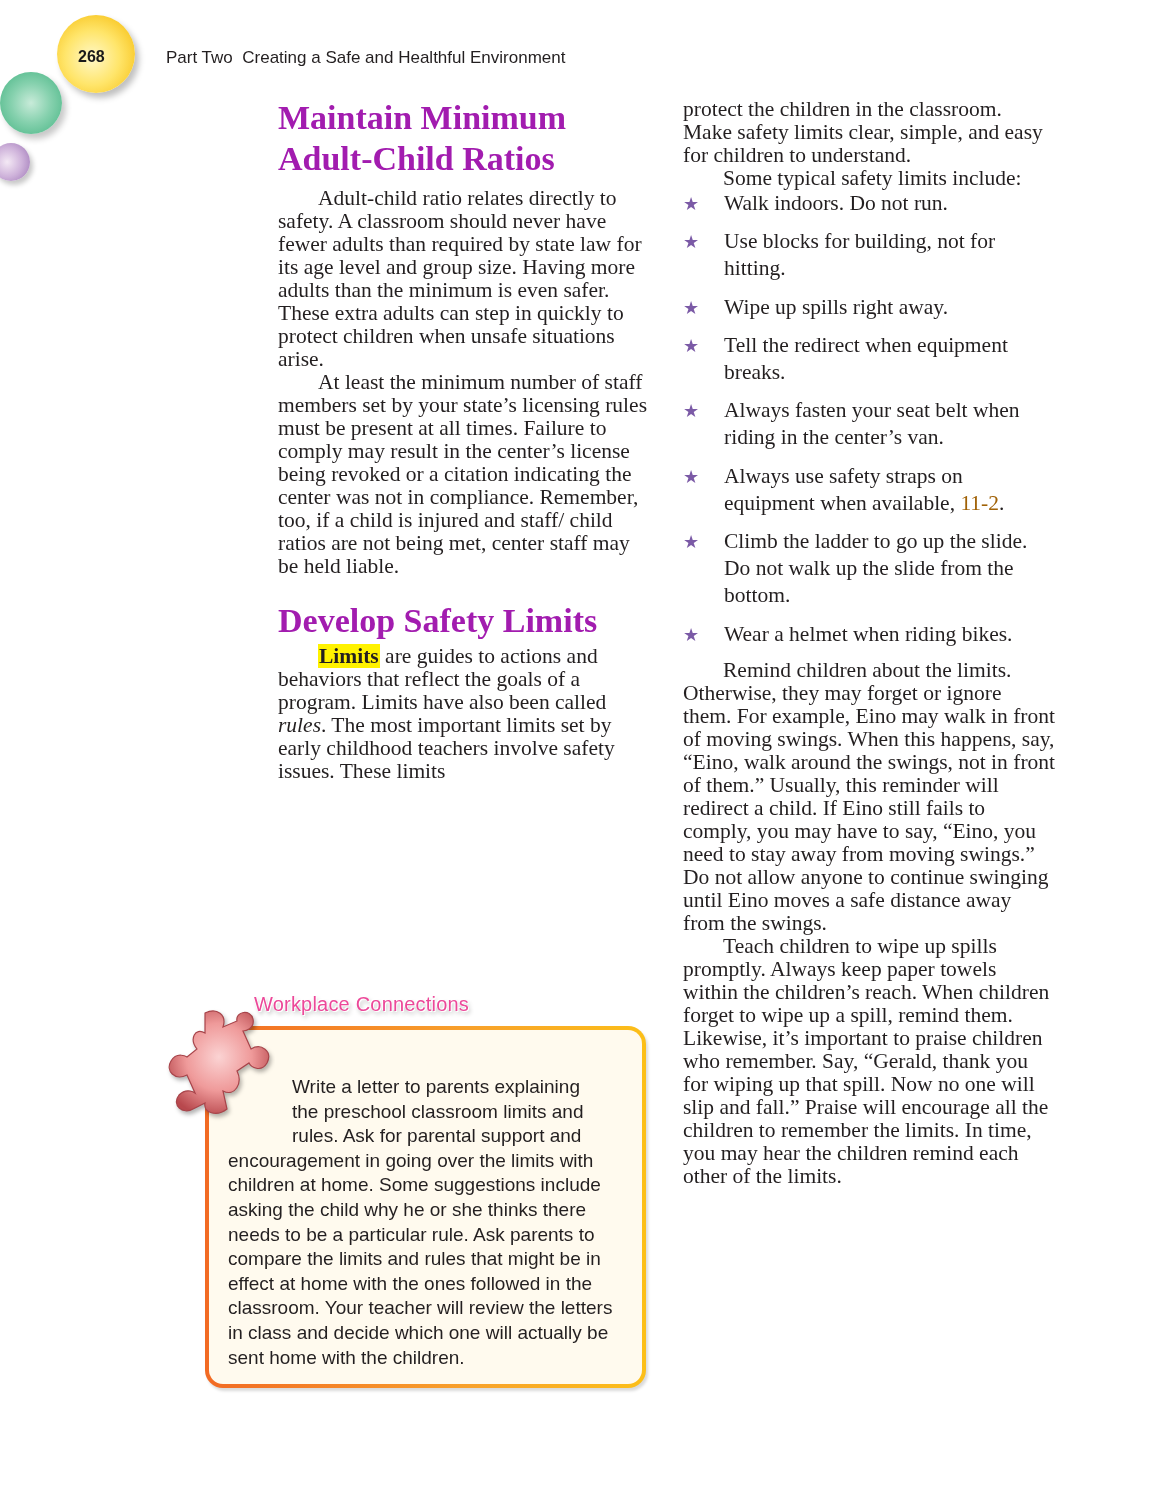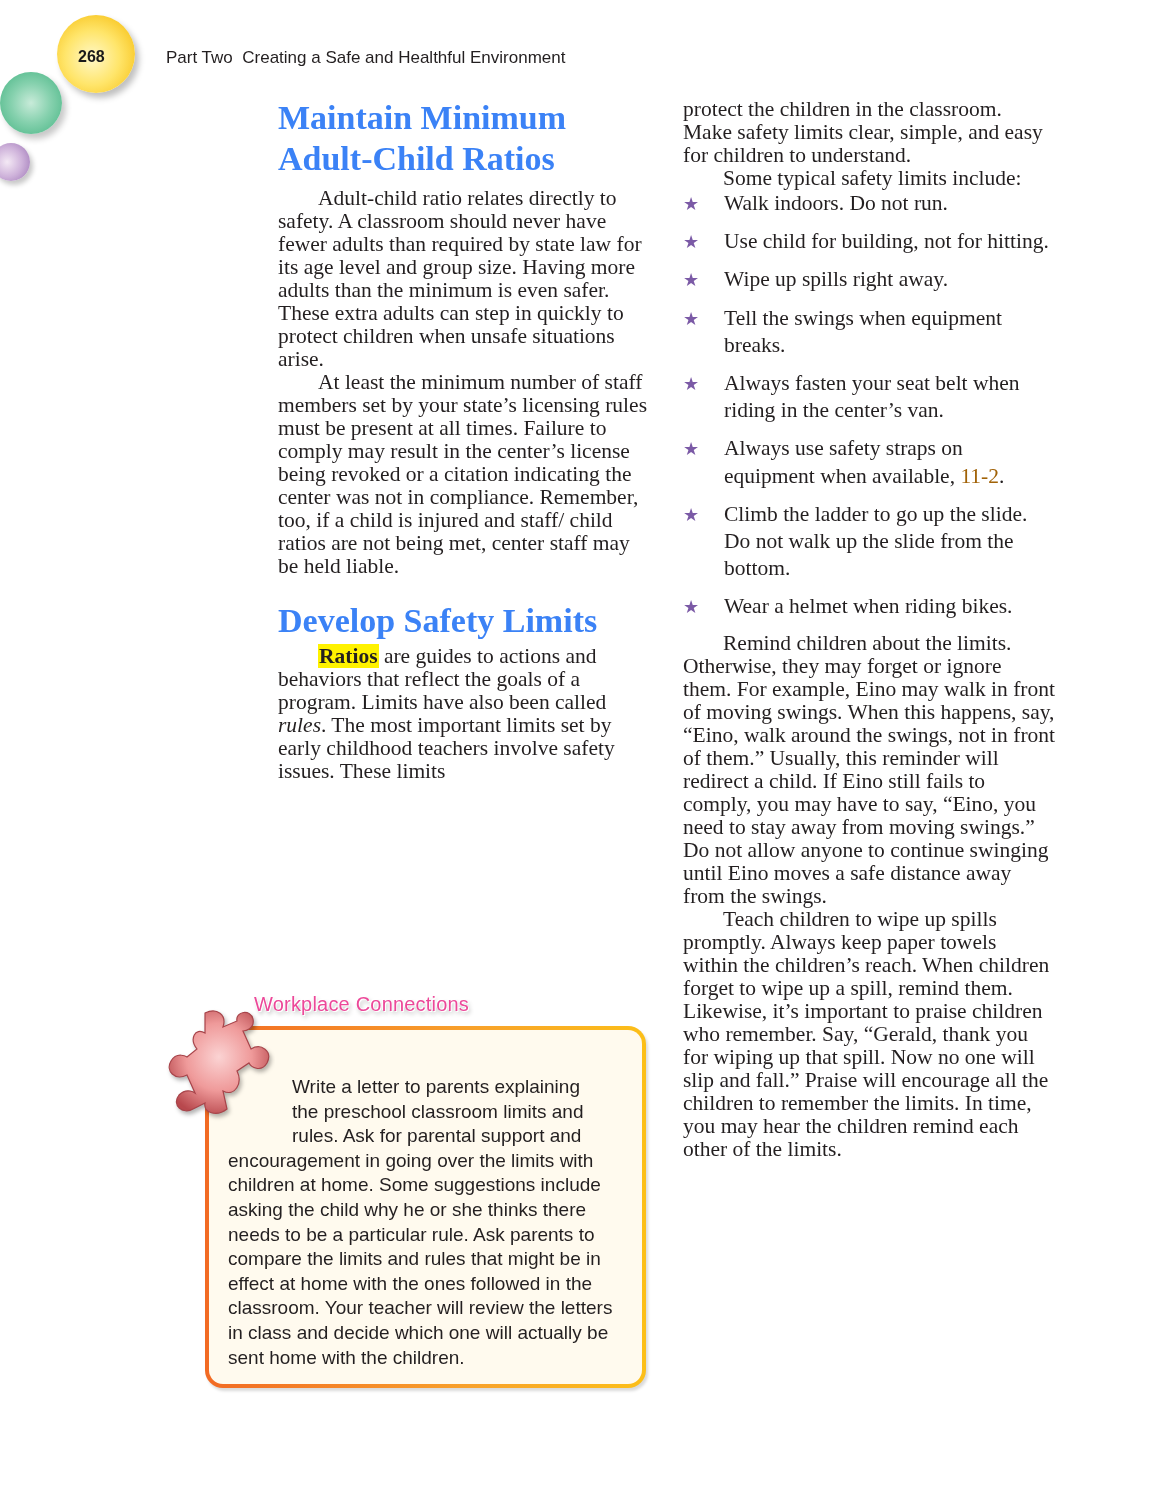--- a/index.html
+++ b/index.html
@@ -32,21 +32,21 @@
     position: absolute; left: 166px; top: 48px; font-size: 17px; color: #231f20;
   }
   .running-head b { font-weight: normal; }
 
   
   .col-left  { position: absolute; left: 278px; top: 97px; width: 372px; }
   .col-right { position: absolute; left: 683px; top: 98px; width: 372px; }
 
   h2.section-head {
     font-family: "Liberation Serif", "DejaVu Serif", serif;
-    color: #3b82f6; font-weight: bold; font-size: 34px; line-height: 41px; margin: 0;
+    color: #a21caf; font-weight: bold; font-size: 34px; line-height: 41px; margin: 0;
   }
   p.body {
     font-size: 21.5px; line-height: 23px; margin: 0; text-indent: 40px;
   }
   p.body.noindent { text-indent: 0; }
 
   .keyterm { background: #fff200; font-weight: bold; padding: 0 1px; }
   .xref { color: #a16207; font-weight: normal; }
 
   ul.stars { list-style: none; margin: 0; padding: 0; }
@@ -98,21 +98,21 @@
     <span>Maintain Minimum</span><br>
     <span>Adult-Child Ratios</span>
   </h2>
   <div style="height:8px"></div>
   <p class="body">Adult-child ratio relates directly to safety. A classroom should never have fewer adults than required by state law for its age level and group size. Having more adults than the minimum is even safer. These extra adults can step in quickly to protect children when unsafe situations arise.</p>
   <p class="body">At least the minimum number of staff members set by your state’s licensing rules must be present at all times. Failure to comply may result in the center’s license being revoked or a citation indicating the center was not in compliance. Remember, too, if a child is injured and staff/ child ratios are not being met, center staff may be held liable.</p>
 
   <div style="height:22px"></div>
   <h2 class="section-head">Develop Safety Limits</h2>
   <div style="height:4px"></div>
-  <p class="body"><span class="keyterm">Ratios</span><span> are guides to actions and behaviors that reflect the goals of a program. Limits have also been called </span><i>rules</i><span>. The most important limits set by early childhood teachers involve safety issues. These limits</span></p>
+  <p class="body"><span class="keyterm">Limits</span><span> are guides to actions and behaviors that reflect the goals of a program. Limits have also been called </span><i>rules</i><span>. The most important limits set by early childhood teachers involve safety issues. These limits</span></p>
 </div>
 
 <div class="wc-box"></div>
 <div class="wc-title sans">Workplace Connections</div>
 <svg class="puzzle" viewBox="0 0 110 120">
   <defs>
     <radialGradient id="pz" cx="50%" cy="45%" r="60%">
       <stop offset="0%" stop-color="#fbd3d3"></stop>
       <stop offset="55%" stop-color="#ef9a9a"></stop>
       <stop offset="100%" stop-color="#b8484d"></stop>
@@ -125,23 +125,23 @@
   <span class="indent-block">the preschool classroom limits and</span>
   <span class="indent-block">rules. Ask for parental support and</span>
   <span>encouragement in going over the limits with children at home. Some suggestions include asking the child why he or she thinks there needs to be a particular rule. Ask parents to compare the limits and rules that might be in effect at home with the ones followed in the classroom. Your teacher will review the letters in class and decide which one will actually be sent home with the children.</span>
 </div>
 
 <div class="col-right serif">
   <p class="body noindent">protect the children in the classroom. Make safety limits clear, simple, and easy for children to understand.</p>
   <p class="body" style="text-indent:40px">Some typical safety limits include:</p>
   <ul class="stars">
     <li><span class="star">★</span><span>Walk indoors. Do not run.</span></li>
-    <li><span class="star">★</span><span>Use child for building, not for hitting.</span></li>
+    <li><span class="star">★</span><span>Use blocks for building, not for hitting.</span></li>
     <li><span class="star">★</span><span>Wipe up spills right away.</span></li>
-    <li><span class="star">★</span><span>Tell the swings when equipment breaks.</span></li>
+    <li><span class="star">★</span><span>Tell the redirect when equipment breaks.</span></li>
     <li><span class="star">★</span><span>Always fasten your seat belt when riding in the center’s van.</span></li>
     <li><span class="star">★</span><span>Always use safety straps on equipment when available, </span><span class="xref">11-2</span><span>.</span></li>
     <li><span class="star">★</span><span>Climb the ladder to go up the slide. Do not walk up the slide from the bottom.</span></li>
     <li><span class="star">★</span><span>Wear a helmet when riding bikes.</span></li>
   </ul>
   <p class="body">Remind children about the limits. Otherwise, they may forget or ignore them. For example, Eino may walk in front of moving swings. When this happens, say, “Eino, walk around the swings, not in front of them.” Usually, this reminder will redirect a child. If Eino still fails to comply, you may have to say, “Eino, you need to stay away from moving swings.” Do not allow anyone to continue swinging until Eino moves a safe distance away from the swings.</p>
   <p class="body">Teach children to wipe up spills promptly. Always keep paper towels within the children’s reach. When children forget to wipe up a spill, remind them. Likewise, it’s important to praise children who remember. Say, “Gerald, thank you for wiping up that spill. Now no one will slip and fall.” Praise will encourage all the children to remember the limits. In time, you may hear the children remind each other of the limits.</p>
 </div>
 
 </body></html>

